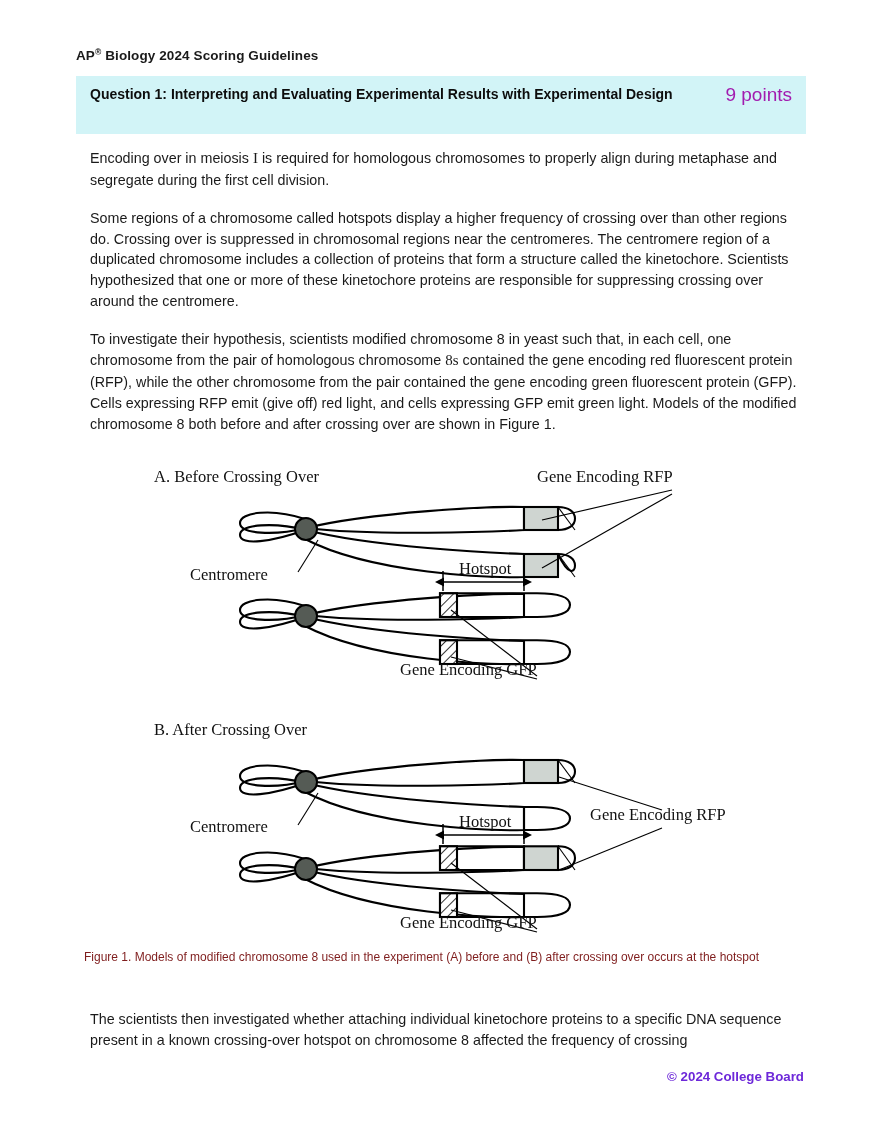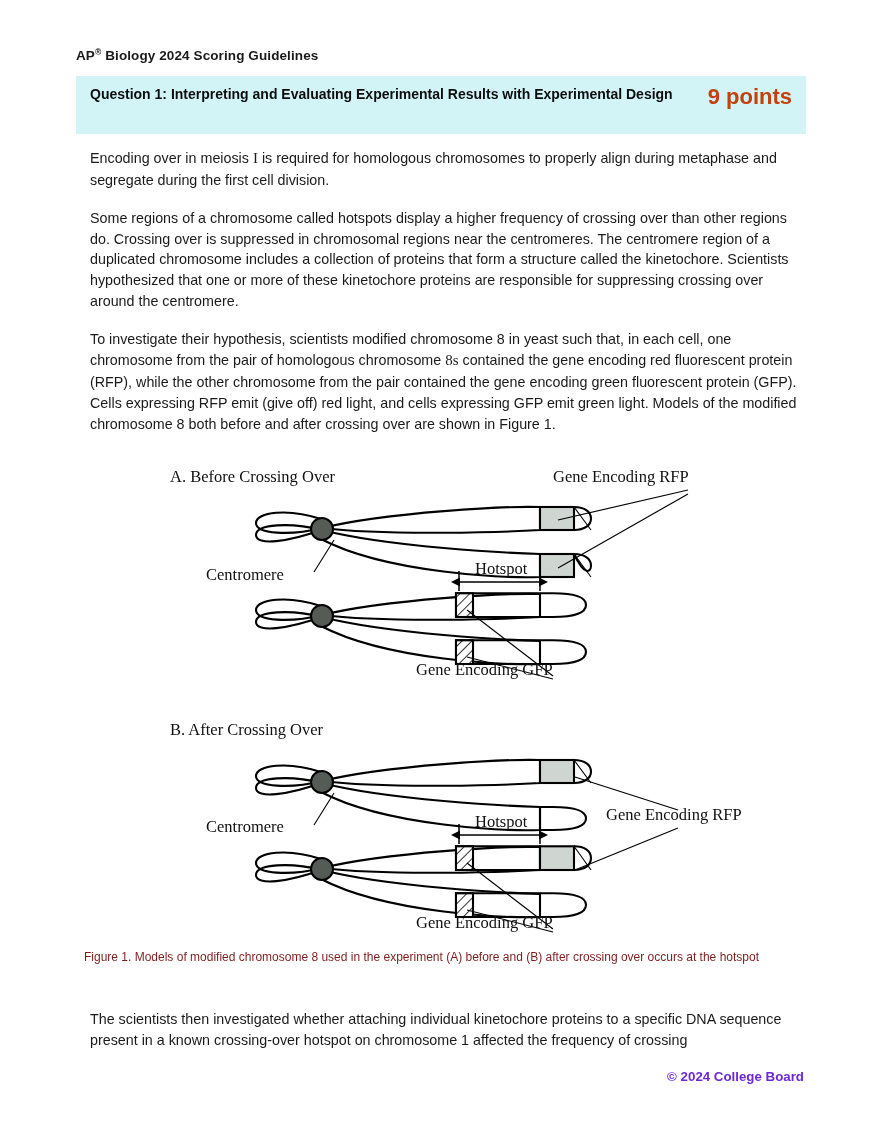--- a/index.html
+++ b/index.html
@@ -57,23 +57,23 @@
     gap: 12px;
   }
   .title-text {
     font-size: 14px;
     font-weight: bold;
     line-height: 1.42;
     color: #0d0d0d;
     flex: 1 1 auto;
   }
   .points-text {
-    font-size: 22px;
-    font-weight: bold;
-    color: #c2410c;
+    font-size: 19px;
+    font-weight: normal;
+    color: #a21caf;
     white-space: nowrap;
     align-self: flex-end;
     padding-bottom: 1px;
   }
 
   
   .body-wrap {
     position: absolute;
     left: 90px;
     top: 148px;
@@ -90,21 +90,21 @@
     margin-bottom: 16px;
   }
   .serif-inline {
     font-family: "Liberation Serif", serif;
     font-size: 15px;
   }
 
   
   .figure-area {
     position: absolute;
-    left: 88px;
+    left: 72px;
     top: 450px;
     width: 730px;
     height: 490px;
   }
   .figure-svg {
     display: block;
   }
 
   
   .fig-caption {
@@ -303,18 +303,18 @@
         <line x1="379" y1="413" x2="465" y2="479"></line>
         <line x1="379" y1="460" x2="465" y2="482"></line>
       </g>
       <text x="328" y="478" font-family="Liberation Serif, serif" font-size="16.5" fill="#111">Gene Encoding GFP</text>
     </svg>
   </div>
 
   <div class="fig-caption">Figure 1. Models of modified chromosome 8 used in the experiment (A) before and (B) after crossing over occurs at the hotspot</div>
 
   <div class="trailing-wrap">
-    <p>The scientists then investigated whether attaching individual kinetochore proteins to a specific DNA sequence present in a known crossing-over hotspot on chromosome 1 affected the frequency of crossing</p>
+    <p>The scientists then investigated whether attaching individual kinetochore proteins to a specific DNA sequence present in a known crossing-over hotspot on chromosome 8 affected the frequency of crossing</p>
   </div>
 
   <div class="footer-copyright">© 2024 College Board</div>
 
 </div>
 
 </body></html>

